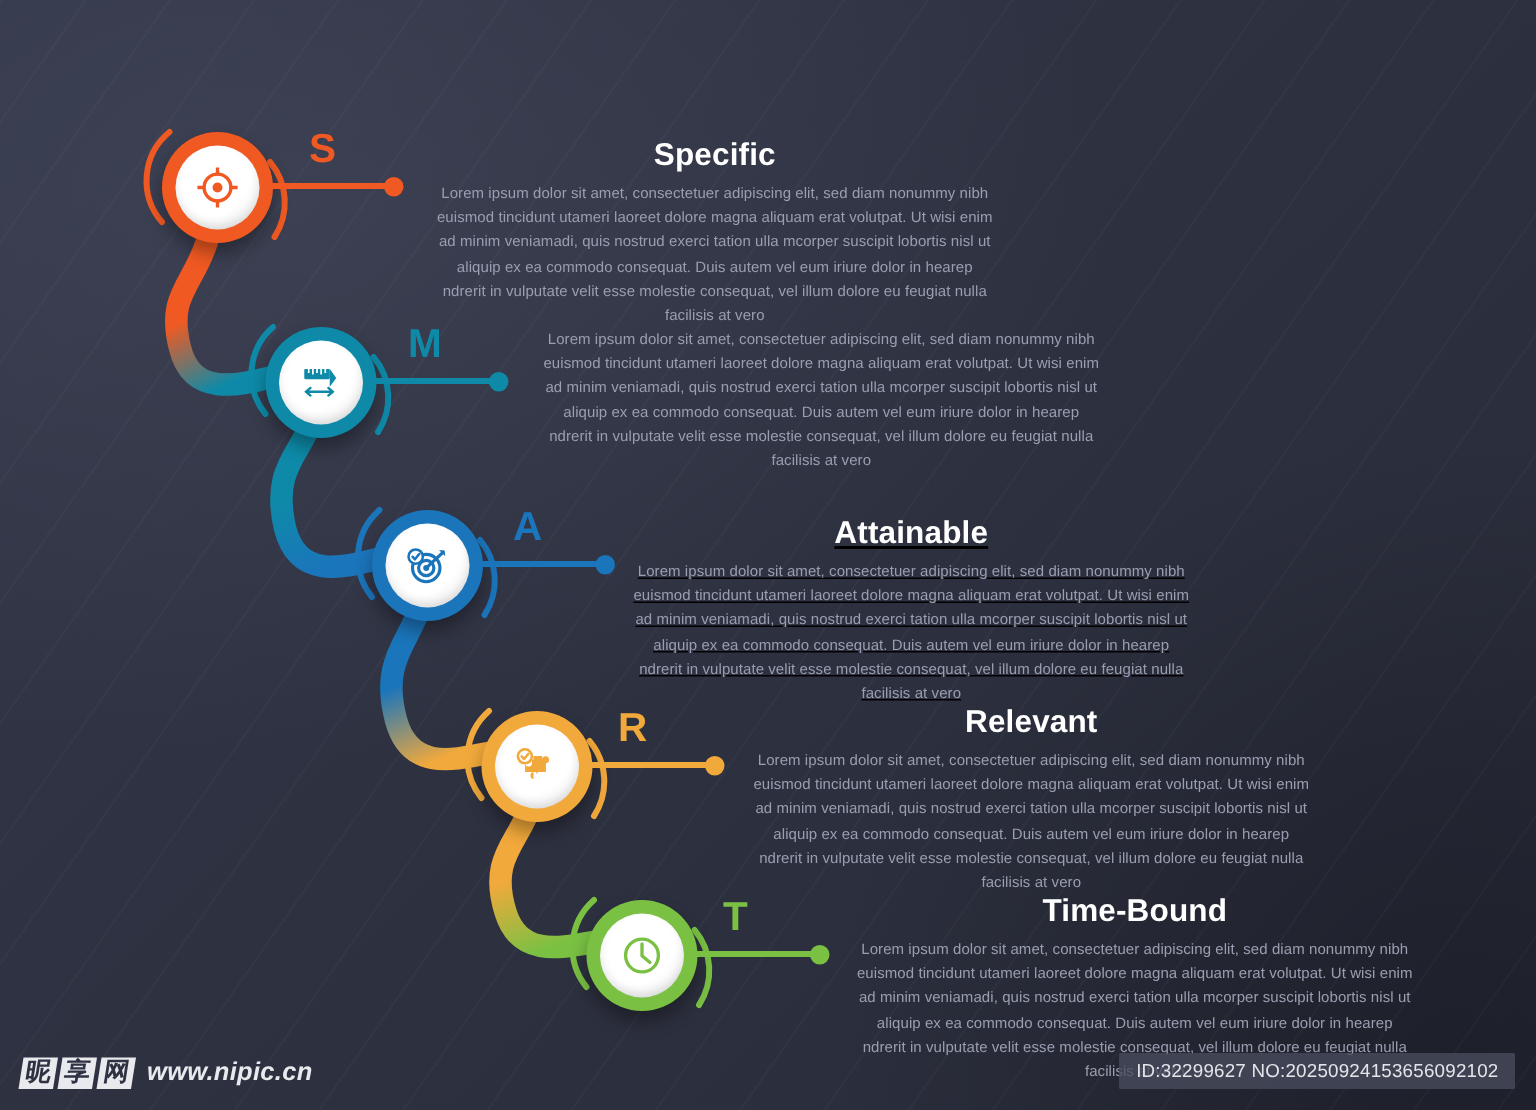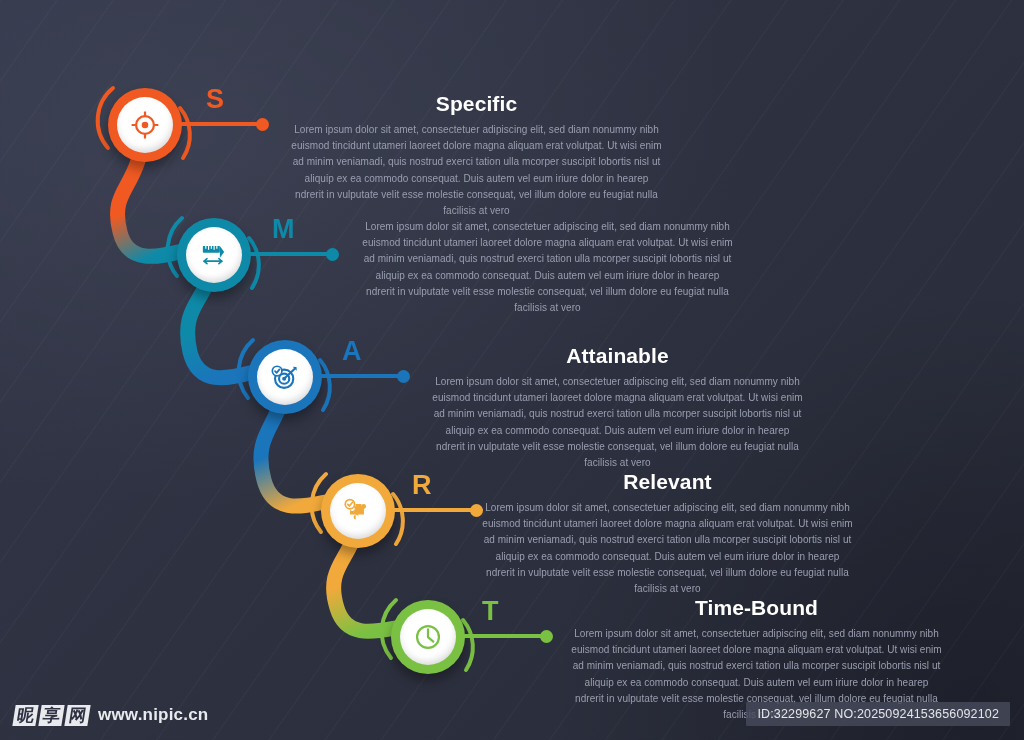--- a/index.html
+++ b/index.html
@@ -76,21 +76,21 @@
   #wm-cn span {
     display:inline-block;
     background:#e9eaee; color:#2f3242;
     font-family:"DejaVu Sans", sans-serif;
     font-size:17px; font-weight:700;
     padding:1px 3px; line-height:1.12;
     transform:skewX(-9deg);
   }
   #wm-url {
     color:#e9eaee; font-size:17px; font-weight:700;
-    letter-spacing:.2px;
+    font-style:italic; letter-spacing:.2px;
   }
   #idbadge {
     position:absolute; right:14px; bottom:14px;
     background:rgba(72,76,92,.78);
     color:#e4e5ea; font-size:12.5px;
     padding:5px 11px; letter-spacing:.15px;
     border-radius:1px;
   }
 </style>
 </head>
@@ -205,41 +205,41 @@
         <path d="M23.2 6.3 L26.8 6.6 L27.1 10.2 Z" fill="#1b75bb"></path>
         <circle cx="8.6" cy="10.4" r="4.5" fill="#ffffff" stroke="#1b75bb" stroke-width="1.6"></circle>
         <path d="M6.6 10.5 L8.1 12.1 L10.8 8.8" fill="none" stroke="#1b75bb" stroke-width="1.6" stroke-linecap="round" stroke-linejoin="round"></path>
       </svg>
     </div>
   </div>
   <div class="letter" style="left:342px; top:338px; color:#1b75bb;">A</div>
   <div class="conn" style="left:317px; top:374px; width:88px; background:#1b75bb;">
     <div class="conn-dot" style="left:80px; background:#1b75bb;"></div>
   </div>
-  <div class="block" style="left:430px; top:345px;">
+  <div class="block" style="left:420px; top:345px;text-decoration:underline;">
     <h2>Attainable</h2>
     <p>Lorem ipsum dolor sit amet, consectetuer adipiscing elit, sed diam nonummy nibh euismod tincidunt utameri laoreet dolore magna aliquam erat volutpat. Ut wisi enim ad minim veniamadi, quis nostrud exerci tation ulla mcorper suscipit lobortis nisl ut aliquip ex ea commodo consequat. Duis autem vel eum iriure dolor in hearep ndrerit in vulputate velit esse molestie consequat, vel illum dolore eu feugiat nulla facilisis at vero</p>
   </div>
 
   <div class="node" style="left:321px; top:474px;">
     <div class="disk ring-outer" style="background:#f2a93b;"></div>
     <div class="disk ring-inner">
       <svg viewBox="0 0 32 32">
         <path d="M13.8 9.4h5.4v2.2a2.2 2.2 0 1 1 2.4 2.3v5.5h-5.3v2.3a2.2 2.2 0 1 0-2.5 2.2v-4.5H8.5v-5.4
                  a2.2 2.2 0 1 0 2.3-2.4h3V9.4z" fill="#f2a93b"></path>
         <circle cx="8.4" cy="9.6" r="4.4" fill="#ffffff" stroke="#f2a93b" stroke-width="1.6"></circle>
         <path d="M6.4 9.7 L7.9 11.3 L10.6 8.0" fill="none" stroke="#f2a93b" stroke-width="1.6" stroke-linecap="round" stroke-linejoin="round"></path>
       </svg>
     </div>
   </div>
   <div class="letter" style="left:412px; top:472px; color:#f2a93b;">R</div>
   <div class="conn" style="left:390px; top:508px; width:88px; background:#f2a93b;">
     <div class="conn-dot" style="left:80px; background:#f2a93b;"></div>
   </div>
-  <div class="block" style="left:480px; top:471px;">
+  <div class="block" style="left:500px; top:471px;">
     <h2>Relevant</h2>
     <p>Lorem ipsum dolor sit amet, consectetuer adipiscing elit, sed diam nonummy nibh euismod tincidunt utameri laoreet dolore magna aliquam erat volutpat. Ut wisi enim ad minim veniamadi, quis nostrud exerci tation ulla mcorper suscipit lobortis nisl ut aliquip ex ea commodo consequat. Duis autem vel eum iriure dolor in hearep ndrerit in vulputate velit esse molestie consequat, vel illum dolore eu feugiat nulla facilisis at vero</p>
   </div>
 
   <div class="node" style="left:391px; top:600px;">
     <div class="disk ring-outer" style="background:#7ac143;"></div>
     <div class="disk ring-inner">
       <svg viewBox="0 0 32 32">
         <circle cx="16" cy="16" r="10.3" fill="none" stroke="#7ac143" stroke-width="2.1"></circle>
         <path d="M16 8.8v7.4l5 4.2" fill="none" stroke="#7ac143" stroke-width="2.1" stroke-linecap="round" stroke-linejoin="round"></path>

